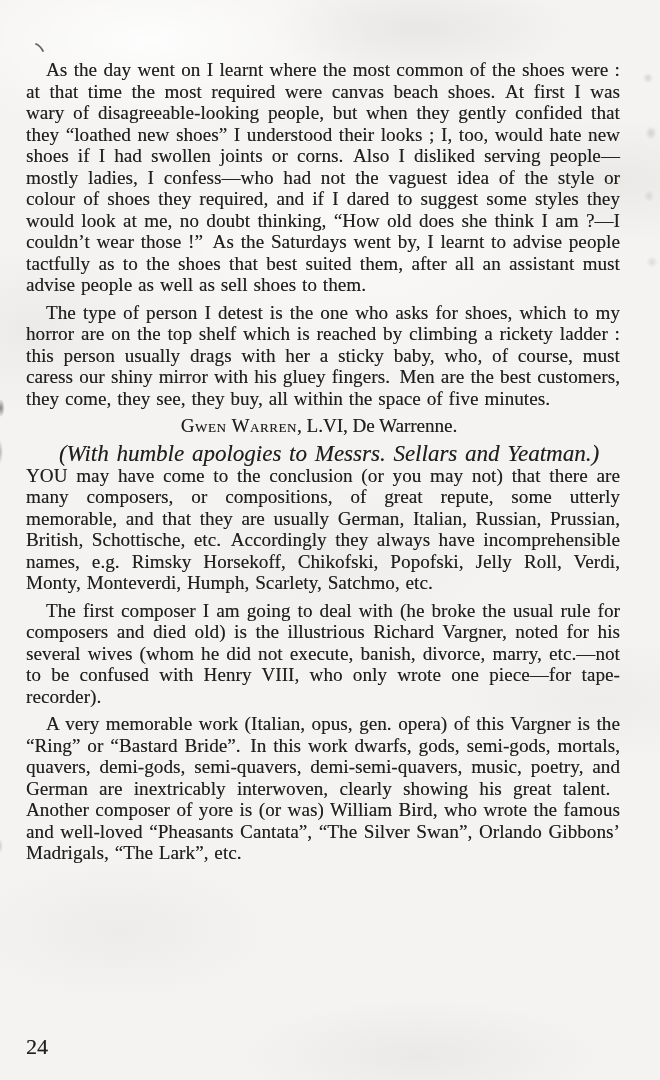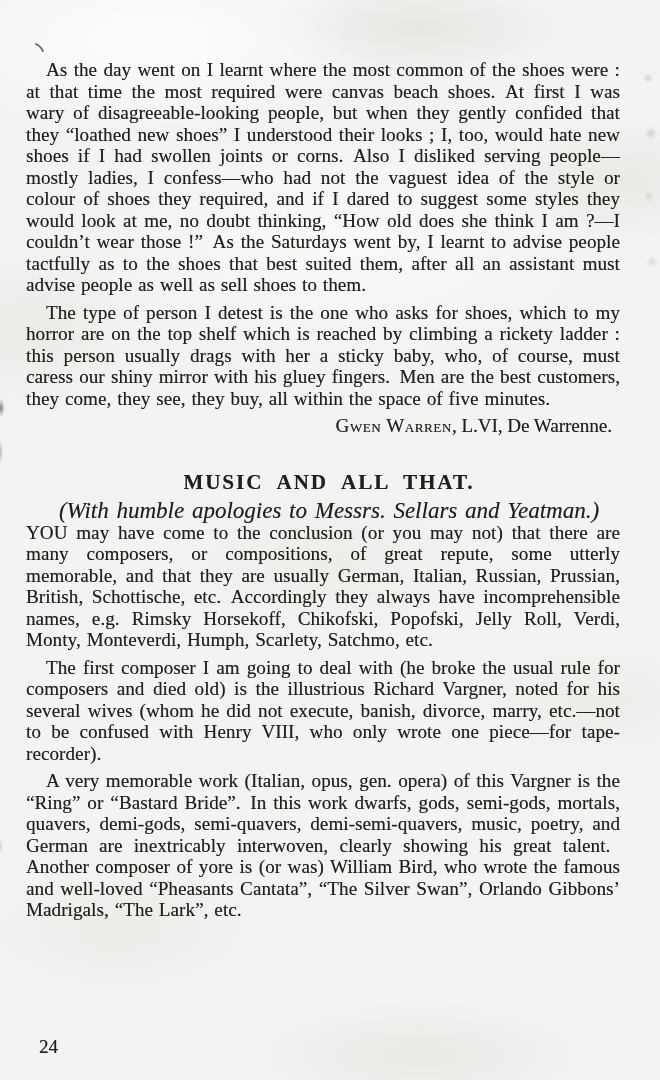--- a/index.html
+++ b/index.html
@@ -54,21 +54,21 @@
     word-spacing: 1px;
     text-shadow: 0.2px 0.2px 0.4px rgba(33,31,28,0.55);
   }
   p.para.no-indent {
     text-indent: 0;
   }
   .signature {
     margin: 2px 0 0 0;
     font-size: 19px;
     line-height: 21.5px;
-    text-align: right;
+    text-align: center;
     padding-right: 20px;
     text-shadow: 0.2px 0.2px 0.4px rgba(33,31,28,0.55);
   }
   .signature .smallcaps {
     font-variant: small-caps;
     letter-spacing: 0.6px;
   }
   .heading {
     margin: 33px 0 0 0;
     font-size: 21px;
@@ -86,23 +86,23 @@
     font-style: italic;
     text-align: center;
     word-spacing: 2px;
     text-shadow: 0.2px 0.2px 0.4px rgba(33,31,28,0.5);
   }
   .after-subtitle {
     margin-top: 12px;
   }
   .page-number {
     position: absolute;
-    left: 39px;
+    left: 26px;
     top: 1036px;
-    font-size: 19px;
+    font-size: 22px;
     line-height: 21.5px;
     text-shadow: 0.2px 0.2px 0.4px rgba(33,31,28,0.55);
   }
   .pen-mark {
     position: absolute;
     left: 33px;
     top: 41px;
     width: 16px;
     height: 16px;
   }
@@ -116,21 +116,20 @@
     <path d="M3,3 q4,1.5 7,7" stroke="#3f3e3a" stroke-width="1.8" fill="none" stroke-linecap="round" opacity="0.8"></path>
   </svg>
 
   <div class="content">
 
     <p class="para">As the day went on I learnt where the most common of the shoes were : at that time the most required were canvas beach shoes. At first I was wary of disagreeable-looking people, but when they gently confided that they “loathed new shoes” I understood their looks ; I, too, would hate new shoes if I had swollen joints or corns. Also I disliked serving people—mostly ladies, I confess—who had not the vaguest idea of the style or colour of shoes they required, and if I dared to suggest some styles they would look at me, no doubt thinking, “How old does she think I am ?—I couldn’t wear those !” As the Saturdays went by, I learnt to advise people tactfully as to the shoes that best suited them, after all an assistant must advise people as well as sell shoes to them.</p>
     <p class="para">The type of person I detest is the one who asks for shoes, which to my horror are on the top shelf which is reached by climbing a rickety ladder : this person usually drags with her a sticky baby, who, of course, must caress our shiny mirror with his gluey fingers. Men are the best customers, they come, they see, they buy, all within the space of five minutes.</p>
 
     <p class="signature"><span class="smallcaps">Gwen Warren</span><span>, L.VI, De Warrenne.</span></p>
 
-    <h2 class="heading">MUSIC AND ALL THAT.</h2>
     <p class="subtitle">(With humble apologies to Messrs. Sellars and Yeatman.)</p>
 
     <p class="para no-indent after-subtitle">YOU may have come to the conclusion (or you may not) that there are many composers, or compositions, of great repute, some utterly memorable, and that they are usually German, Italian, Russian, Prussian, British, Schottische, etc. Accordingly they always have incomprehensible names, e.g. Rimsky Horsekoff, Chikofski, Popofski, Jelly Roll, Verdi, Monty, Monteverdi, Humph, Scarlety, Satchmo, etc.</p>
     <p class="para">The first composer I am going to deal with (he broke the usual rule for composers and died old) is the illustrious Richard Vargner, noted for his several wives (whom he did not execute, banish, divorce, marry, etc.—not to be confused with Henry VIII, who only wrote one piece—for tape-recorder).</p>
     <p class="para">A very memorable work (Italian, opus, gen. opera) of this Vargner is the “Ring” or “Bastard Bride”. In this work dwarfs, gods, semi-gods, mortals, quavers, demi-gods, semi-quavers, demi-semi-quavers, music, poetry, and German are inextricably interwoven, clearly showing his great talent. Another composer of yore is (or was) William Bird, who wrote the famous and well-loved “Pheasants Cantata”, “The Silver Swan”, Orlando Gibbons’ Madrigals, “The Lark”, etc.</p>
 
   </div>
 
   <div class="page-number">24</div>
 

